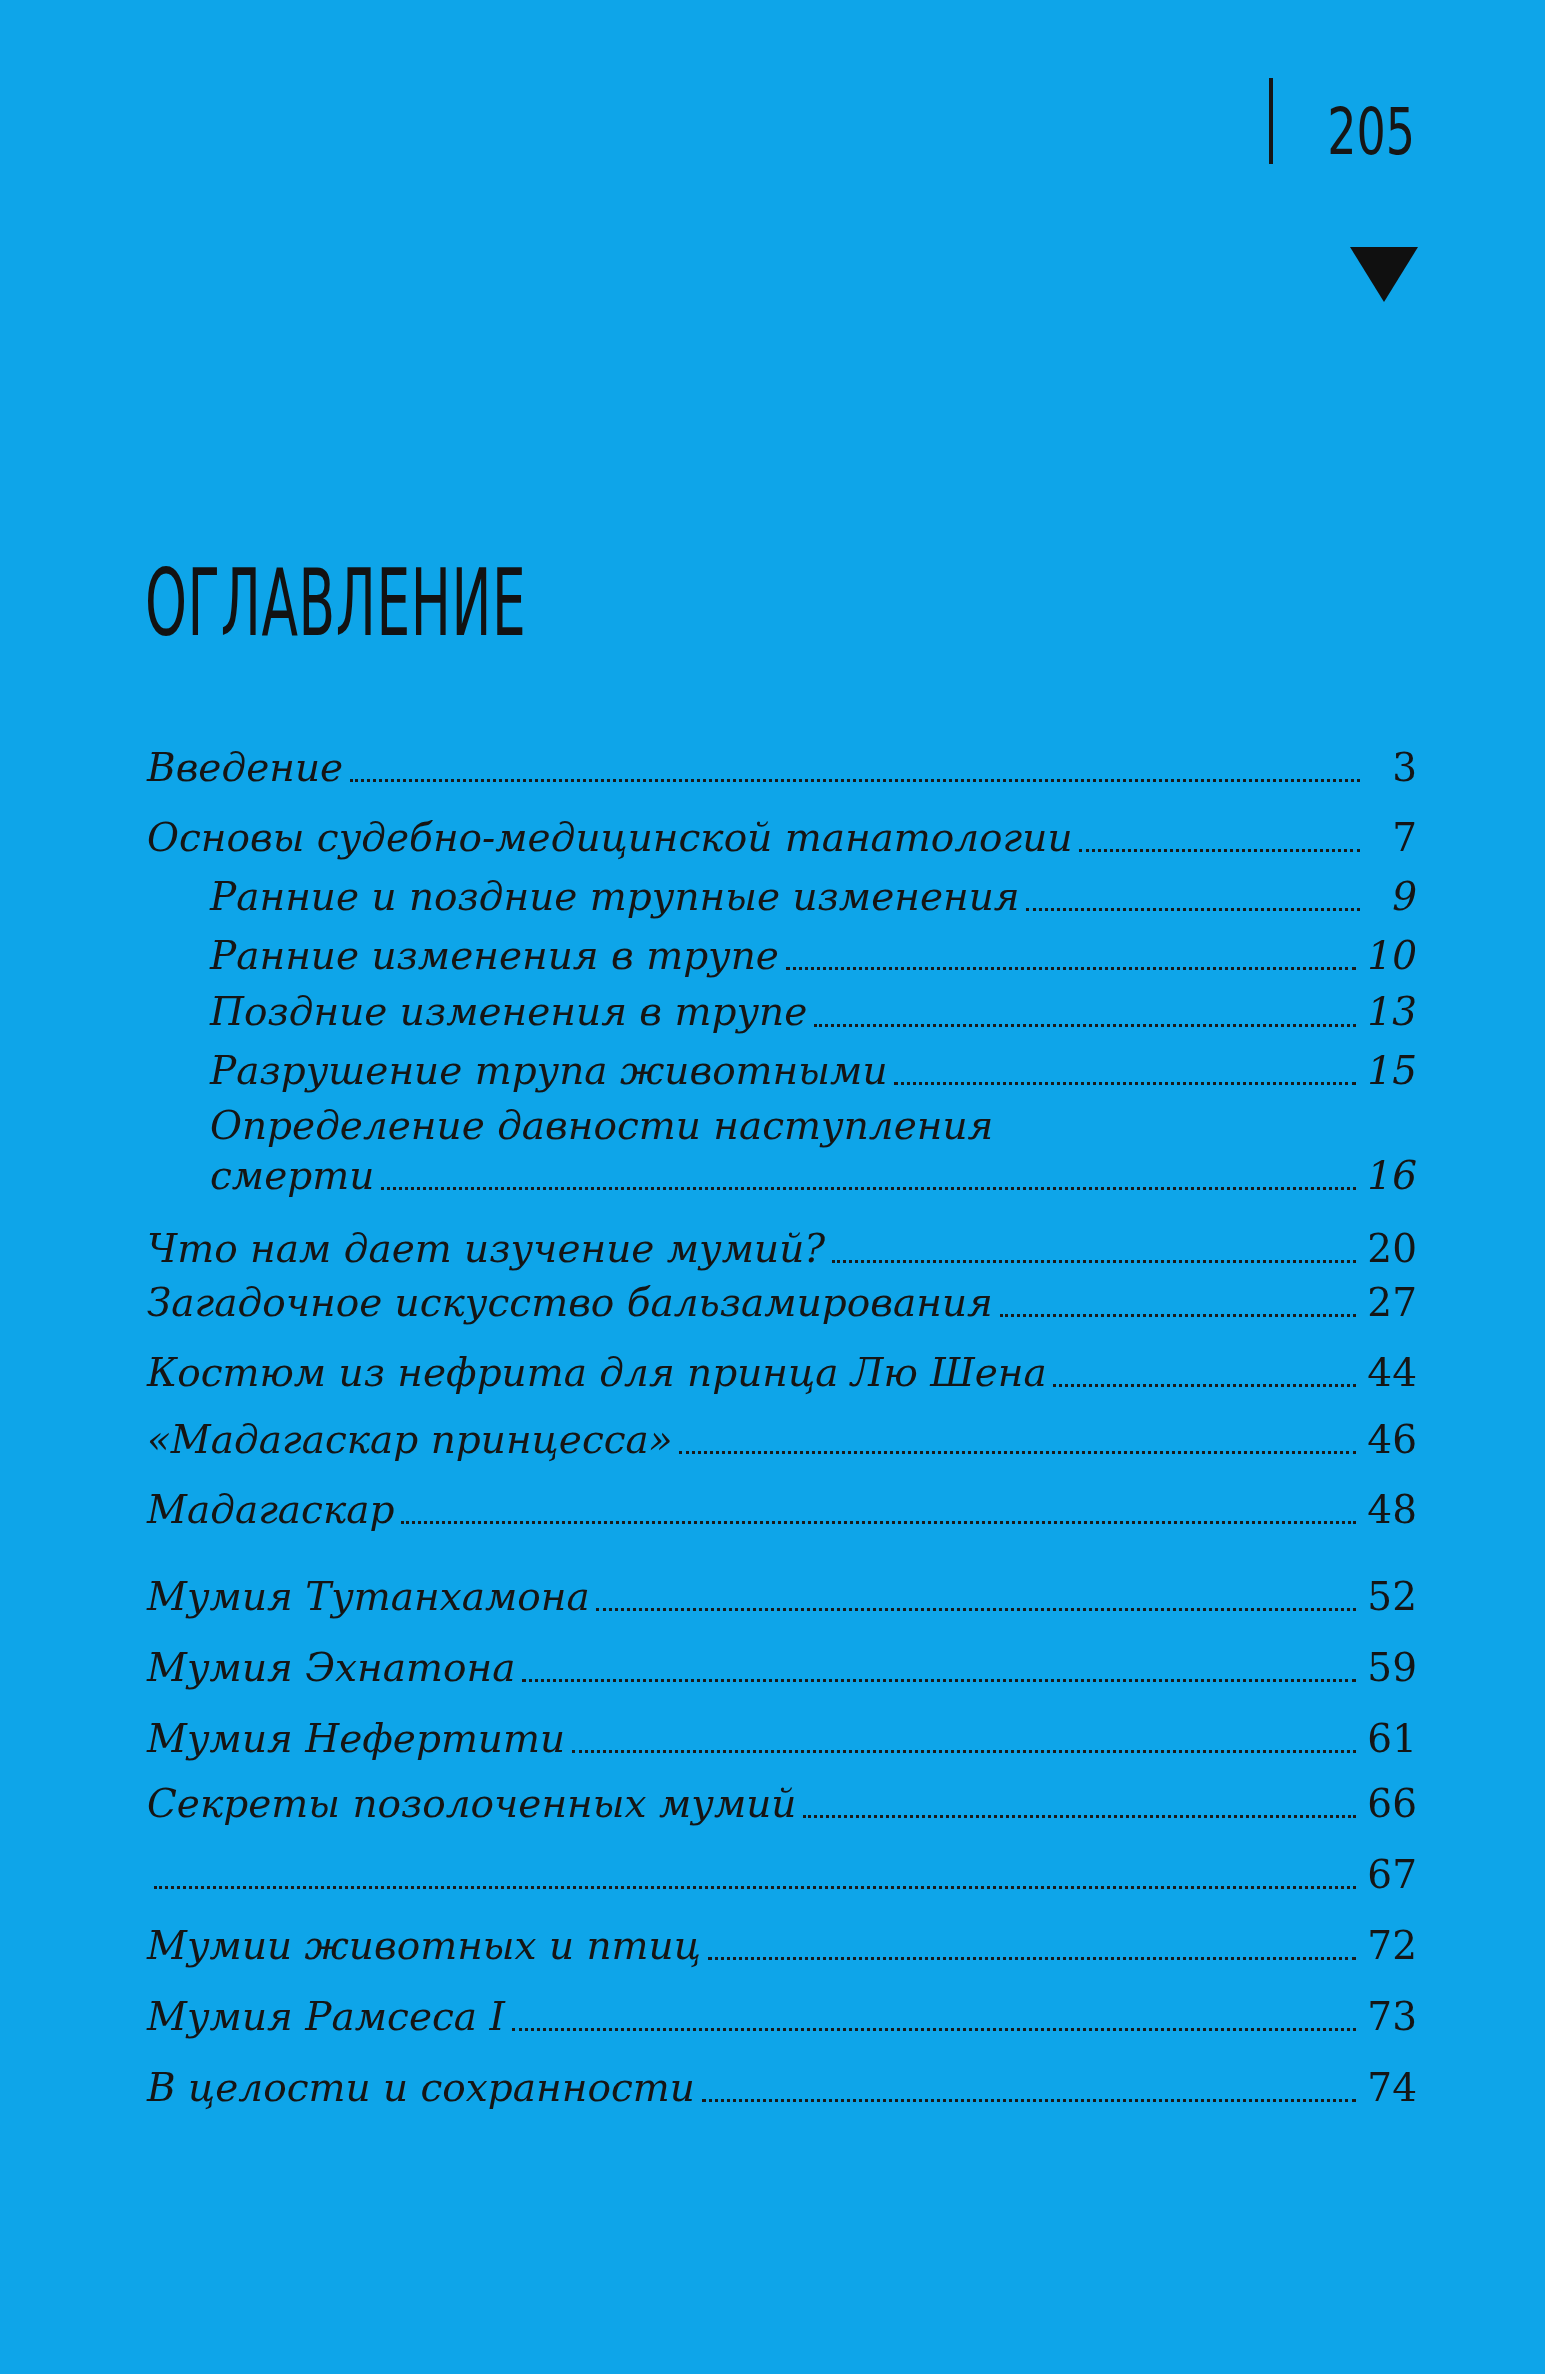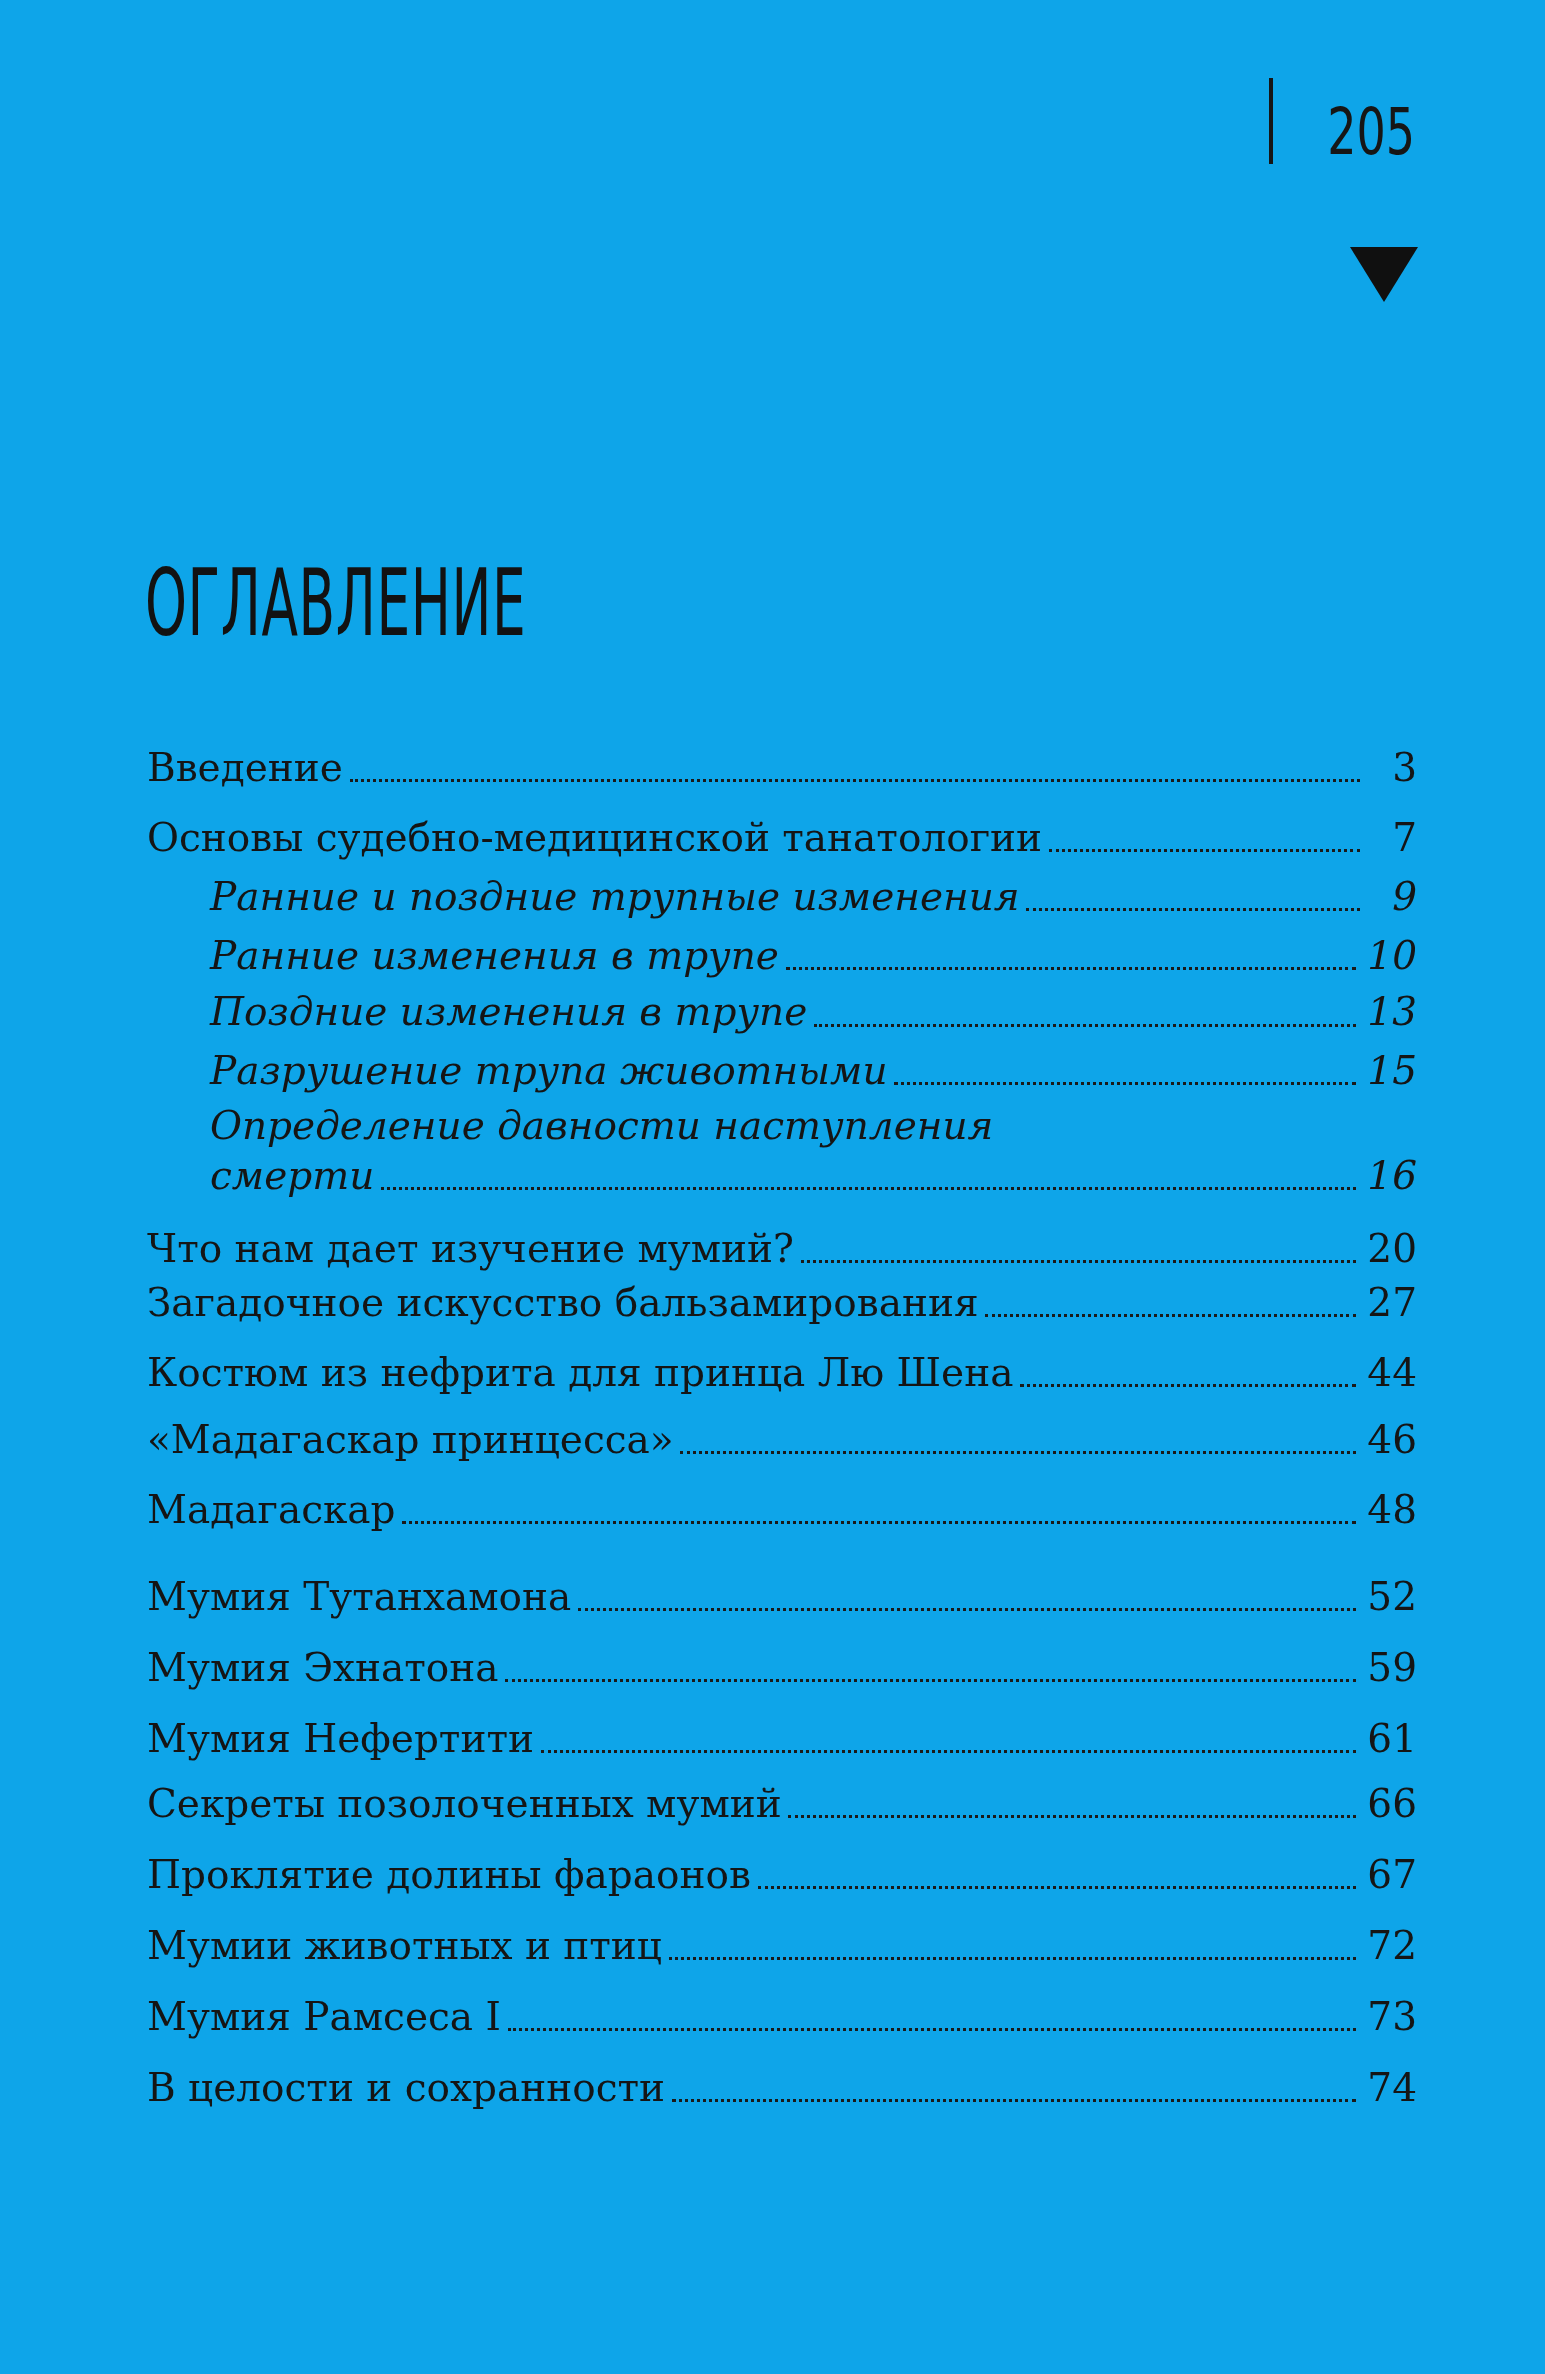--- a/index.html
+++ b/index.html
@@ -77,20 +77,21 @@
     line-height: 42px;
     color: #151515;
   }
   .row {
     display: flex;
     align-items: baseline;
   }
   .row .label {
     white-space: nowrap;
     flex: 0 0 auto;
+    font-style: italic;
   }
   .row.lvl1 {
     padding-left: 63px;
     font-style: italic;
   }
   .dots {
     flex: 1 1 auto;
     position: relative;
     align-self: stretch;
     margin-right: 11.5px;
@@ -221,21 +222,20 @@
       <span class="pg">61</span>
     </div>
 
     <div class="row lvl0" style="margin-top:23px">
       <span class="label">Секреты позолоченных мумий</span>
       <span class="dots"></span>
       <span class="pg">66</span>
     </div>
 
     <div class="row lvl0" style="margin-top:29px">
-      <span class="label">Проклятие долины фараонов</span>
       <span class="dots"></span>
       <span class="pg">67</span>
     </div>
 
     <div class="row lvl0" style="margin-top:29px">
       <span class="label">Мумии животных и птиц</span>
       <span class="dots"></span>
       <span class="pg">72</span>
     </div>
 

